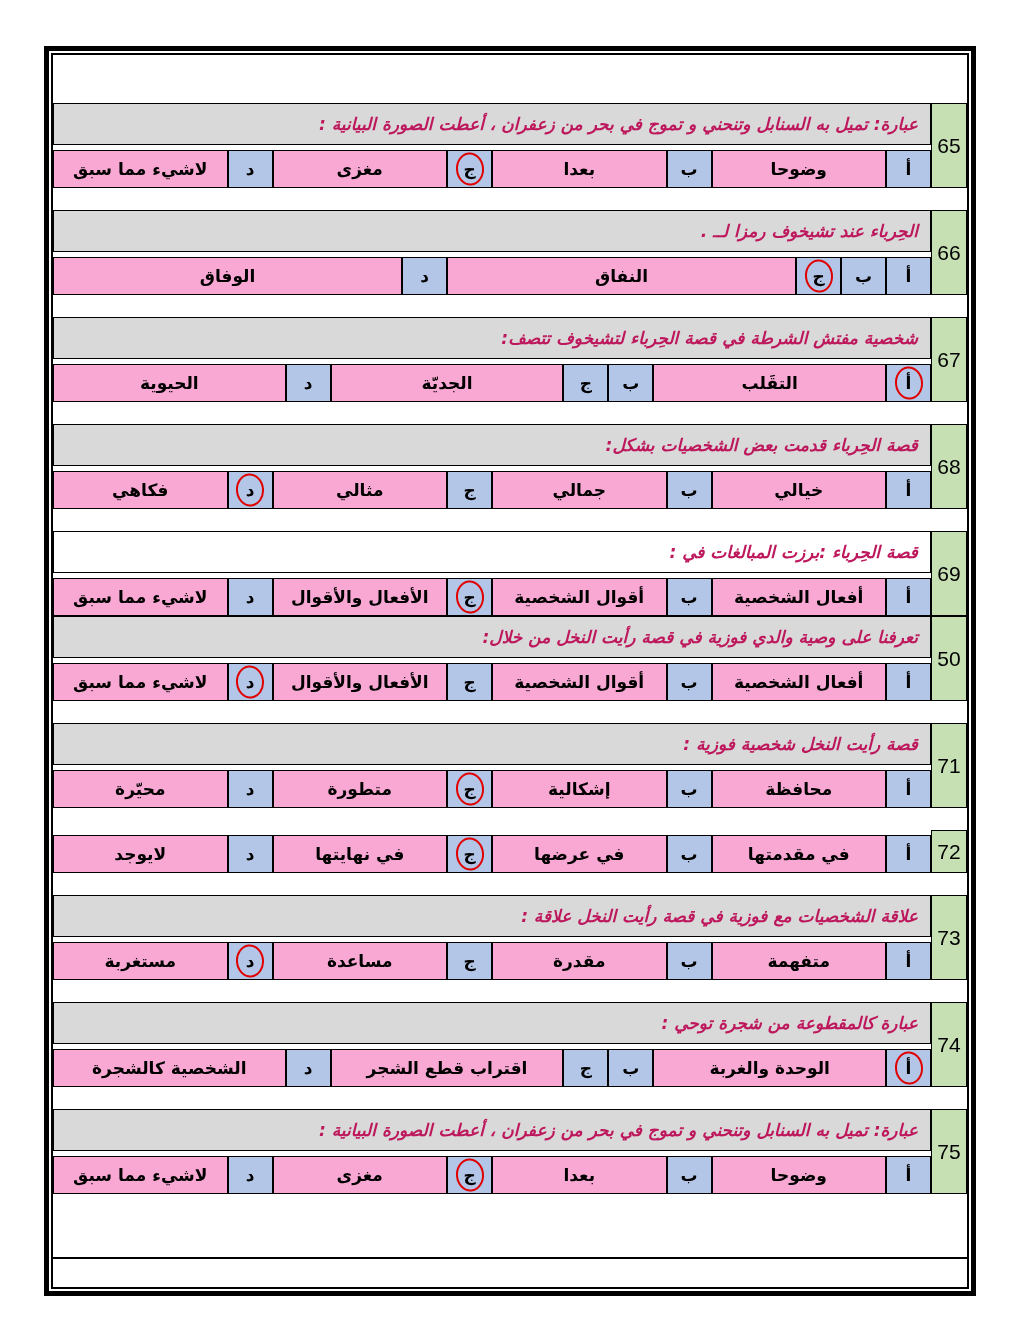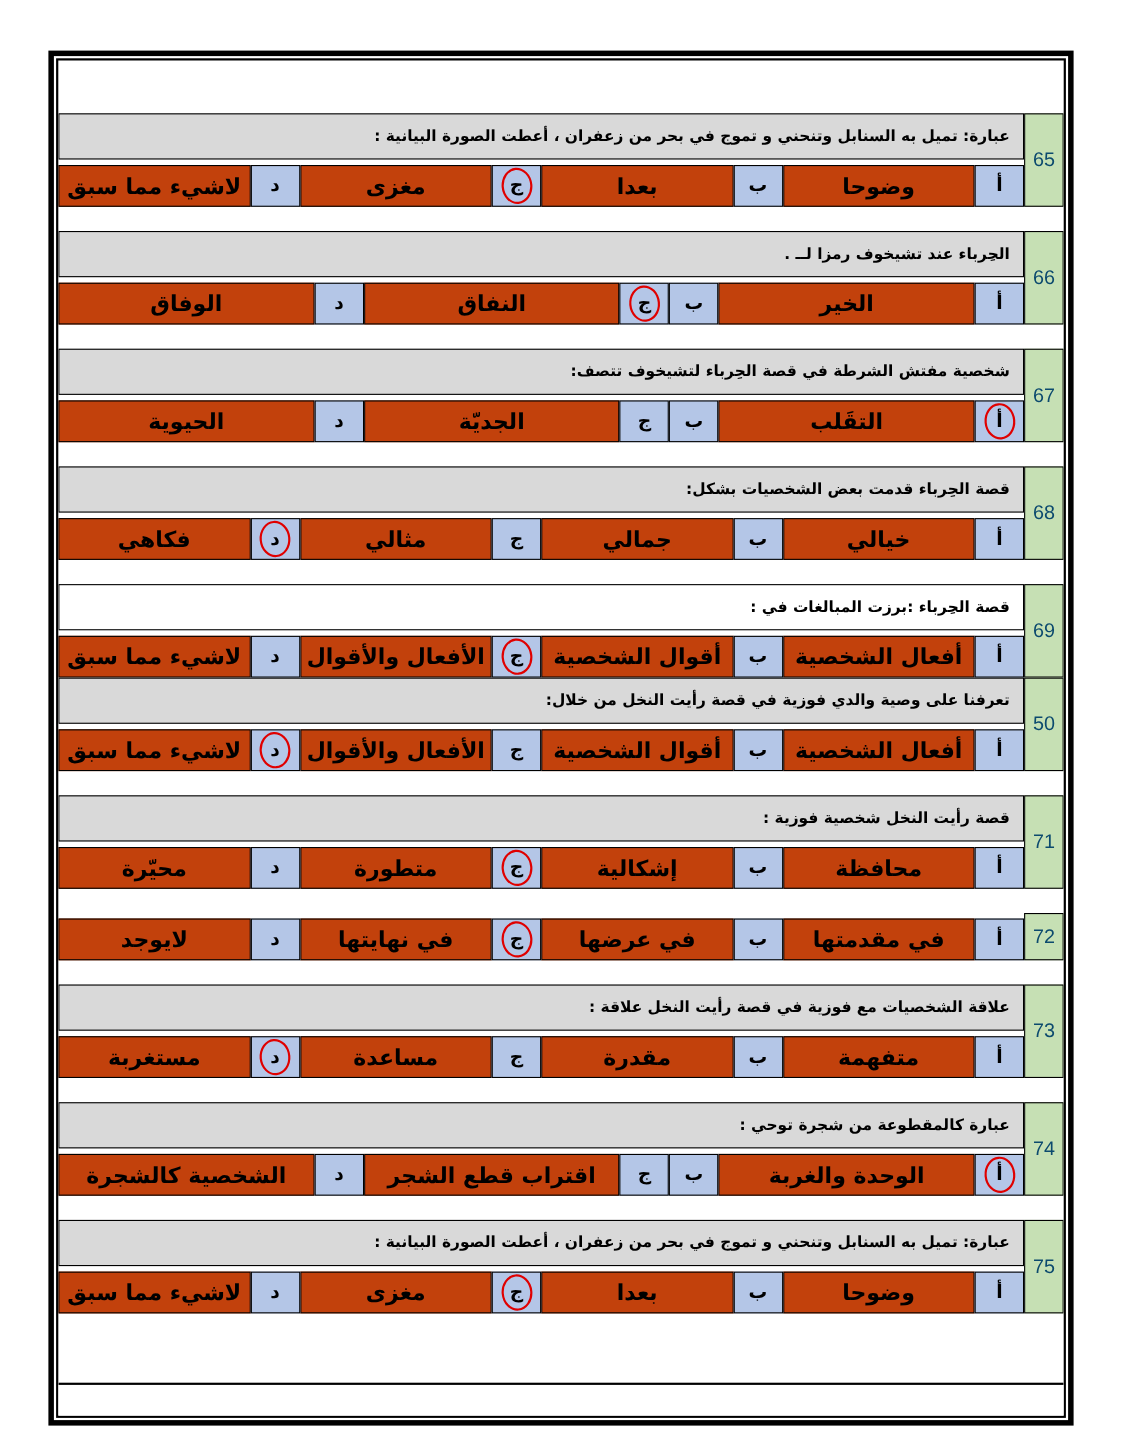--- a/index.html
+++ b/index.html
@@ -24,55 +24,55 @@
   .spacer { height: 22px; }
 
   .q-row { display: flex; direction: rtl; align-items: stretch; }
 
   .num-cell {
     flex: none; width: 36px;
     background: #c6e0b4;
     border: 1.5px solid #000;
     display: flex; align-items: center; justify-content: center;
     font-family: "Liberation Sans", sans-serif;
-    font-size: 18px; color: #0c4a6e;
+    font-size: 21px; color: #000000;
     direction: ltr;
   }
 
   .q-main { flex: 1; display: flex; flex-direction: column; min-width: 0; }
 
   .q-title {
     height: 42px; flex: none;
     background: #d9d9d9;
     border: 1.5px solid #000;
     display: flex; align-items: center;
     padding: 0 12px 0 6px;
-    font-size: 14px; font-weight: bold; color: #000000;
-    white-space: nowrap; overflow: hidden;
+    font-size: 17px; font-weight: bold; color: #be185d;
+    white-space: nowrap; overflow: hidden; font-style: italic;
   }
   .q-title.white-bar { background: #ffffff; }
 
   .title-gap { height: 5px; flex: none; }
 
   .q-options { height: 38px; flex: none; display: flex; direction: rtl; }
 
   .letter-cell {
     flex: none; width: 45px;
     background: #b4c6e7;
     border: 1.5px solid #000;
     display: flex; align-items: center; justify-content: center;
     font-size: 17px; font-weight: 600; color: #000;
     position: relative;
   }
   .answer-cell {
     flex: 1;
-    background: #c2410c;
+    background: #f9a8d4;
     border: 1.5px solid #000;
     display: flex; align-items: center; justify-content: center;
-    font-size: 20px; font-weight: 600; color: #000;
+    font-size: 17px; font-weight: 600; color: #000;
     white-space: nowrap; overflow: hidden;
     padding: 0 4px;
   }
 
   .circle-mark {
     position: absolute;
     width: 28px; height: 33px;
     left: 50%; top: 50%;
     transform: translate(-50%, -50%) rotate(-5deg);
     border: 2.5px solid #e00000;
@@ -113,21 +113,20 @@
 
   <div class="q-wrap">
     <div class="spacer"></div>
     <div class="q-row">
       <div class="num-cell">66</div>
       <div class="q-main">
         <div class="q-title">الحِرباء عند تشيخوف رمزا لــ .</div>
         <div class="title-gap"></div>
         <div class="q-options">
                 <div class="letter-cell">أ</div>
-                <div class="answer-cell">الخير</div>
                 <div class="letter-cell">ب</div>
                 <div class="letter-cell">ج<span class="circle-mark"></span></div>
                 <div class="answer-cell">النفاق</div>
                 <div class="letter-cell">د</div>
                 <div class="answer-cell">الوفاق</div>
               </div>
       </div>
     </div>
   </div>
 

